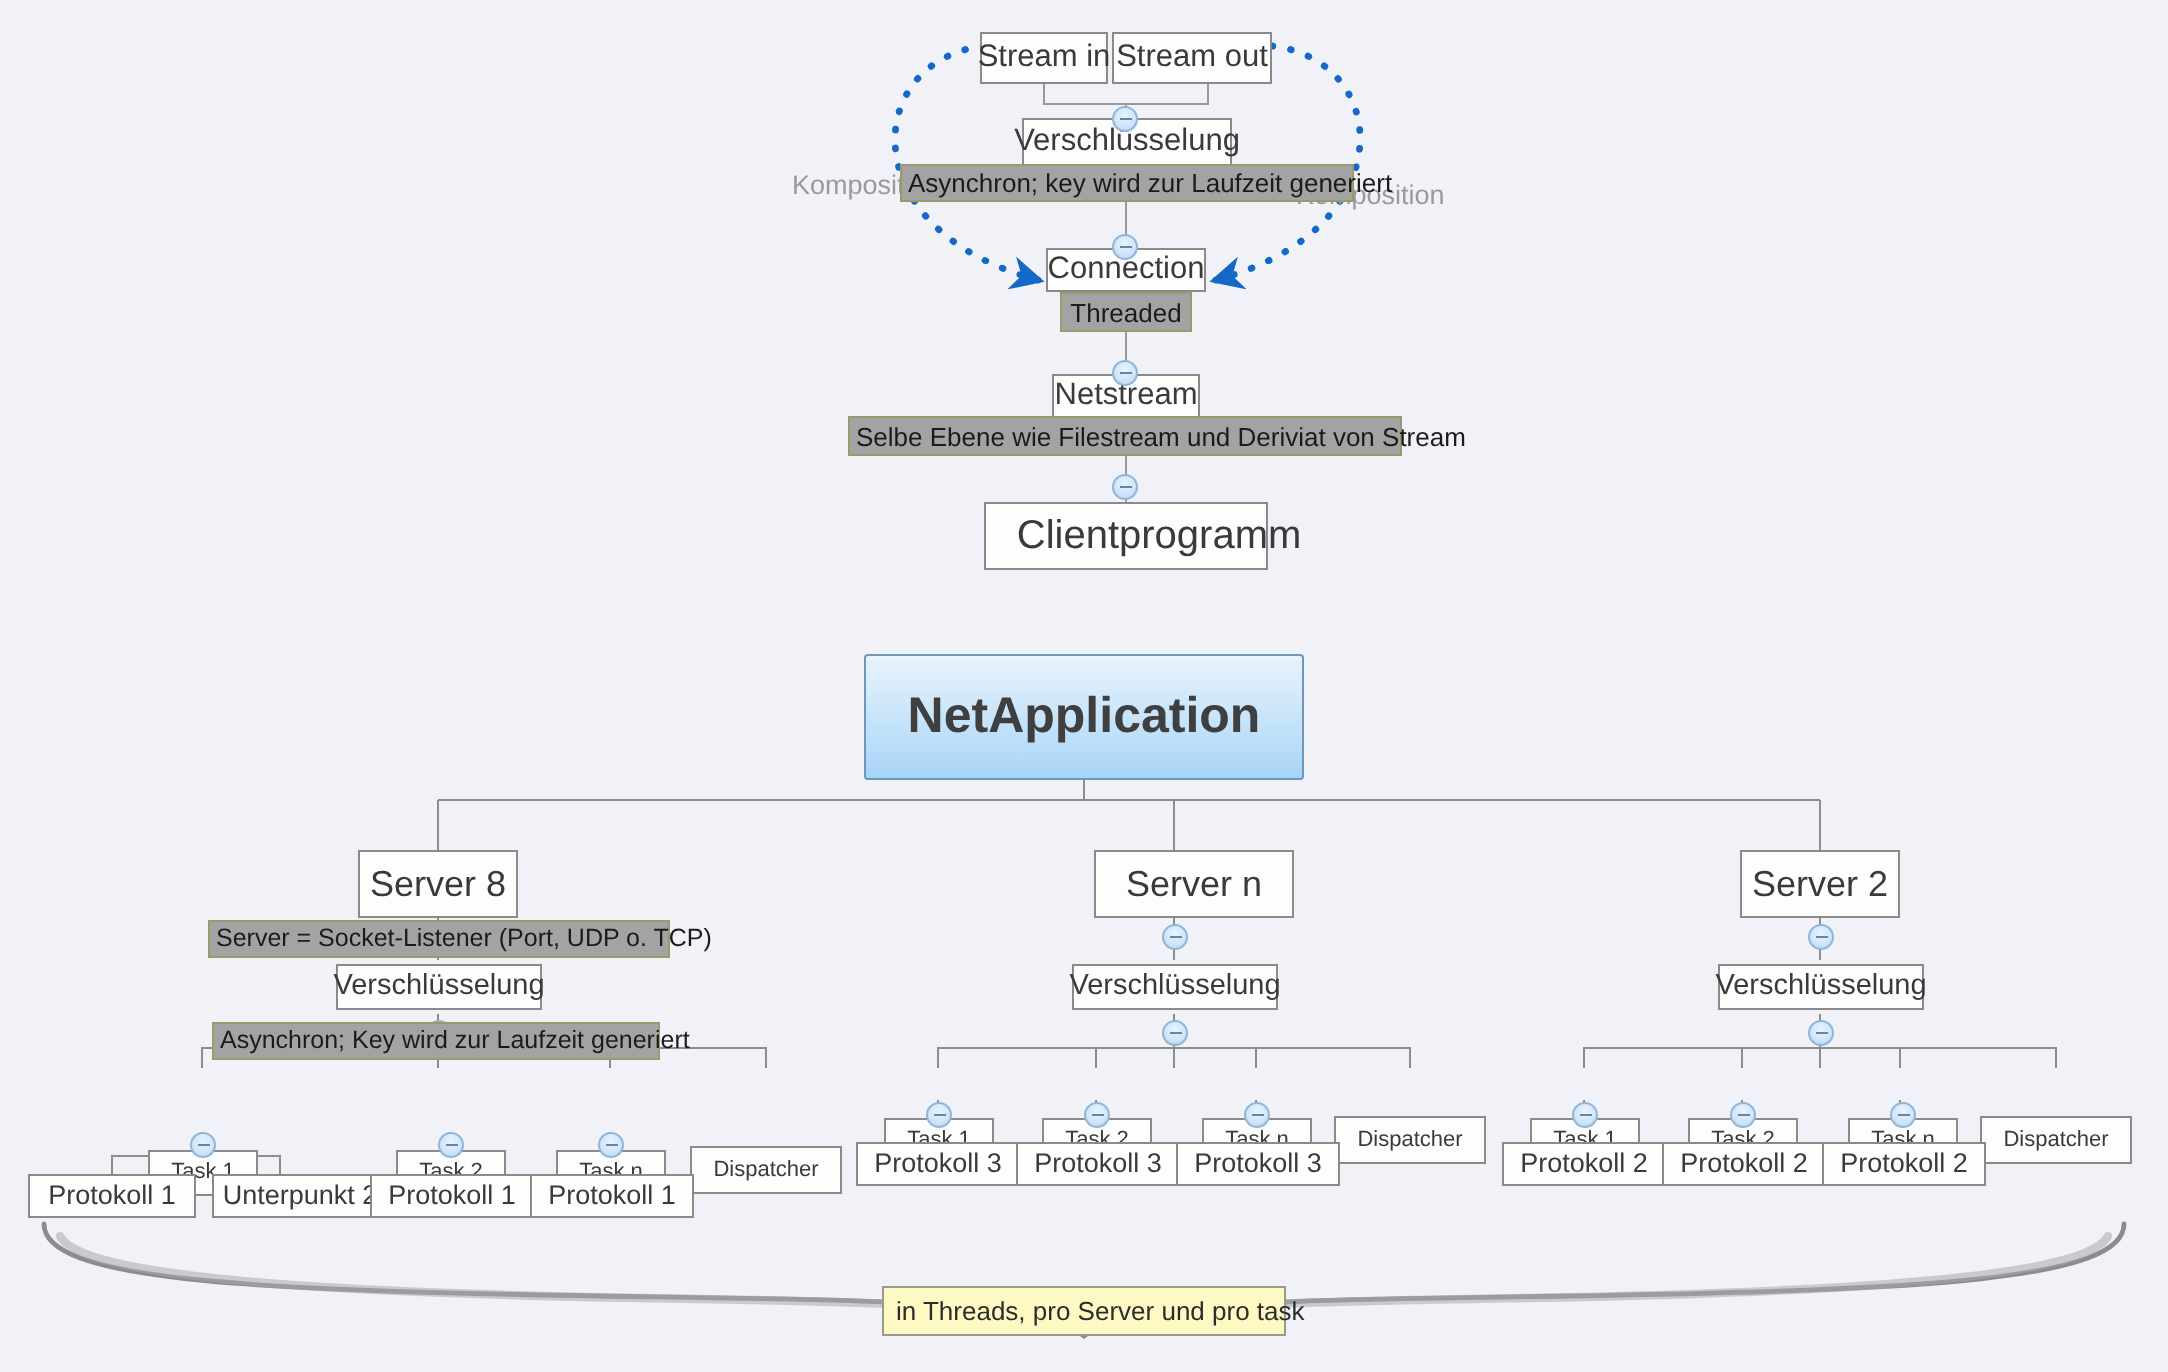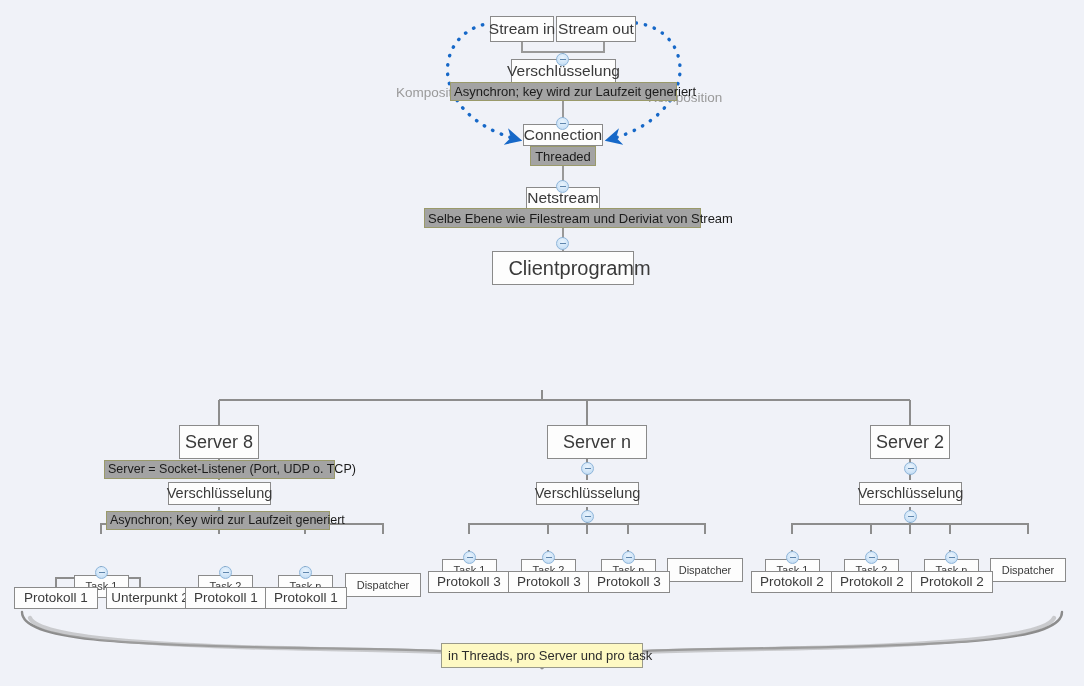--- a/index.html
+++ b/index.html
@@ -260,20 +260,23 @@
   </div>
 
   <div class="rel-label" style="left:396px; top:85px;">
     <span>Komposition</span>
   </div>
 
   <div class="rel-label" style="left:648px; top:90px;">
     <span>Komposition</span>
   </div>
 
+  <div class="node root" style="left:432px; top:327px; width:220px; height:63px;">
+    <span>NetApplication</span>
+  </div>
 
   <div class="node lvl1" style="left:179px; top:425px; width:80px; height:34px;">
     <span>Server 8</span>
   </div>
 
   <div class="toggle" style="left:213px; top:462px;"></div>
 
   <div class="note small" style="left:104px; top:460px; width:231px; height:19px;">
     <span>Server = Socket-Listener (Port, UDP o. TCP)</span>
   </div>

